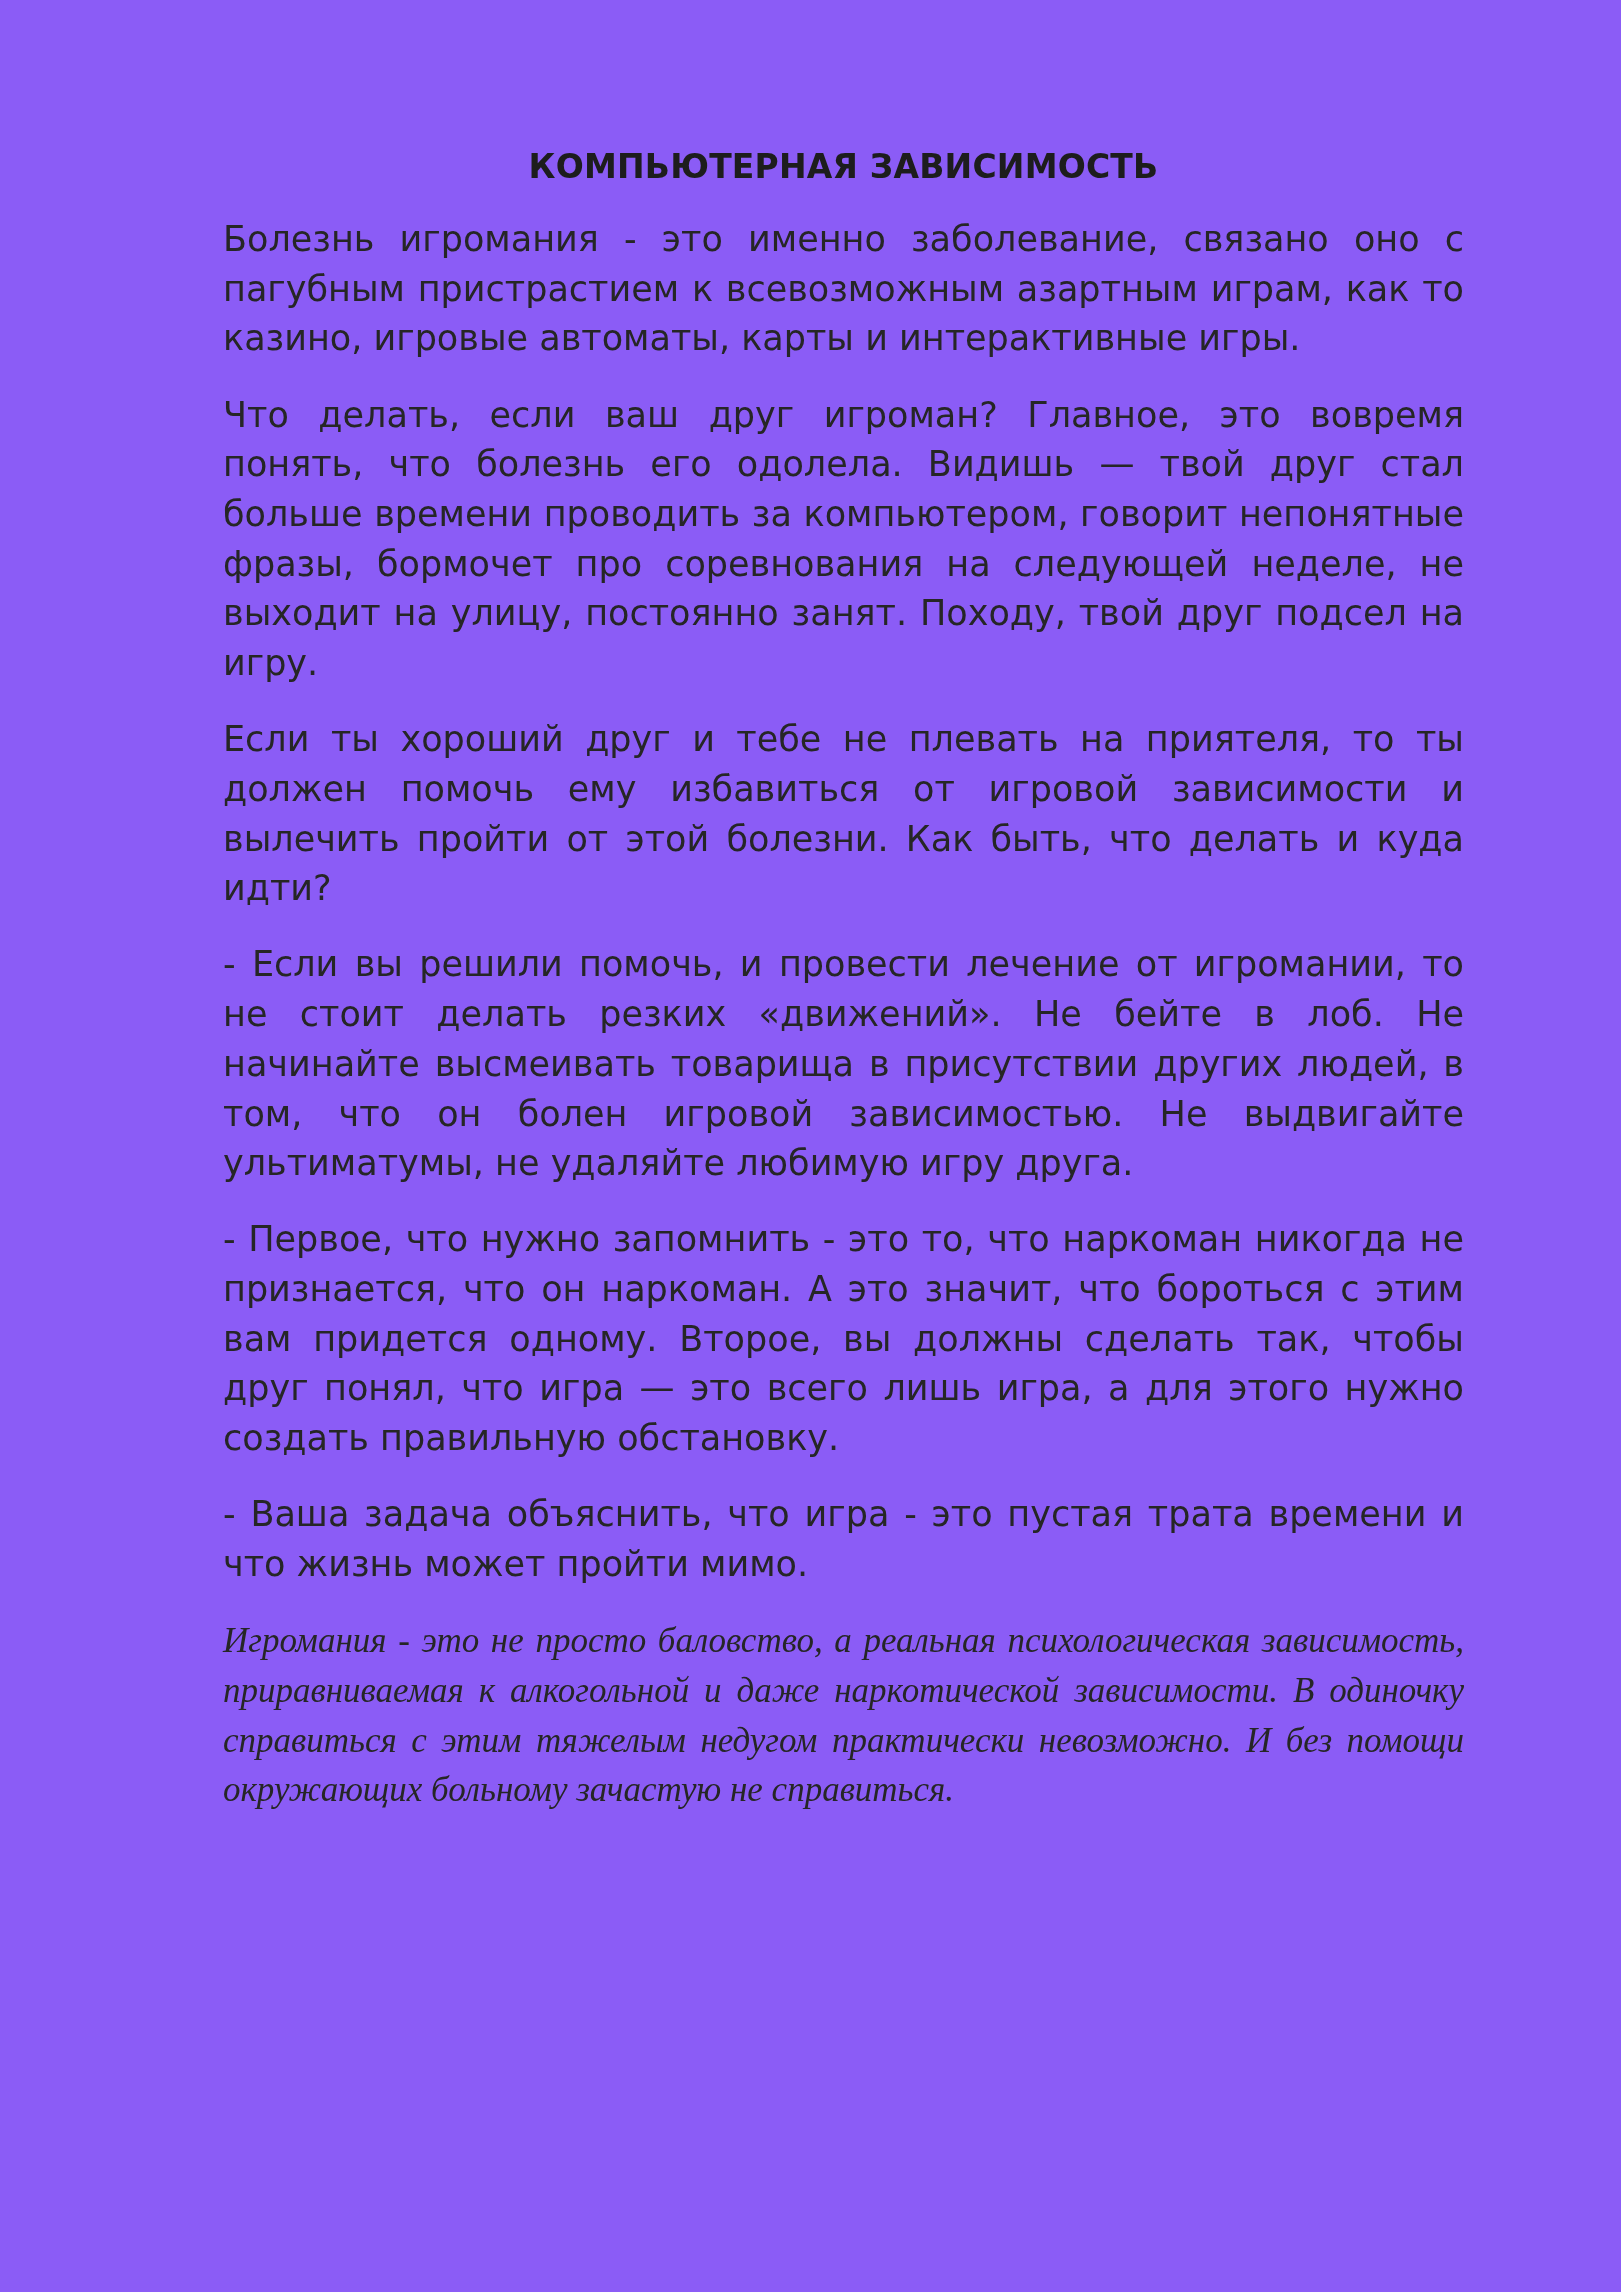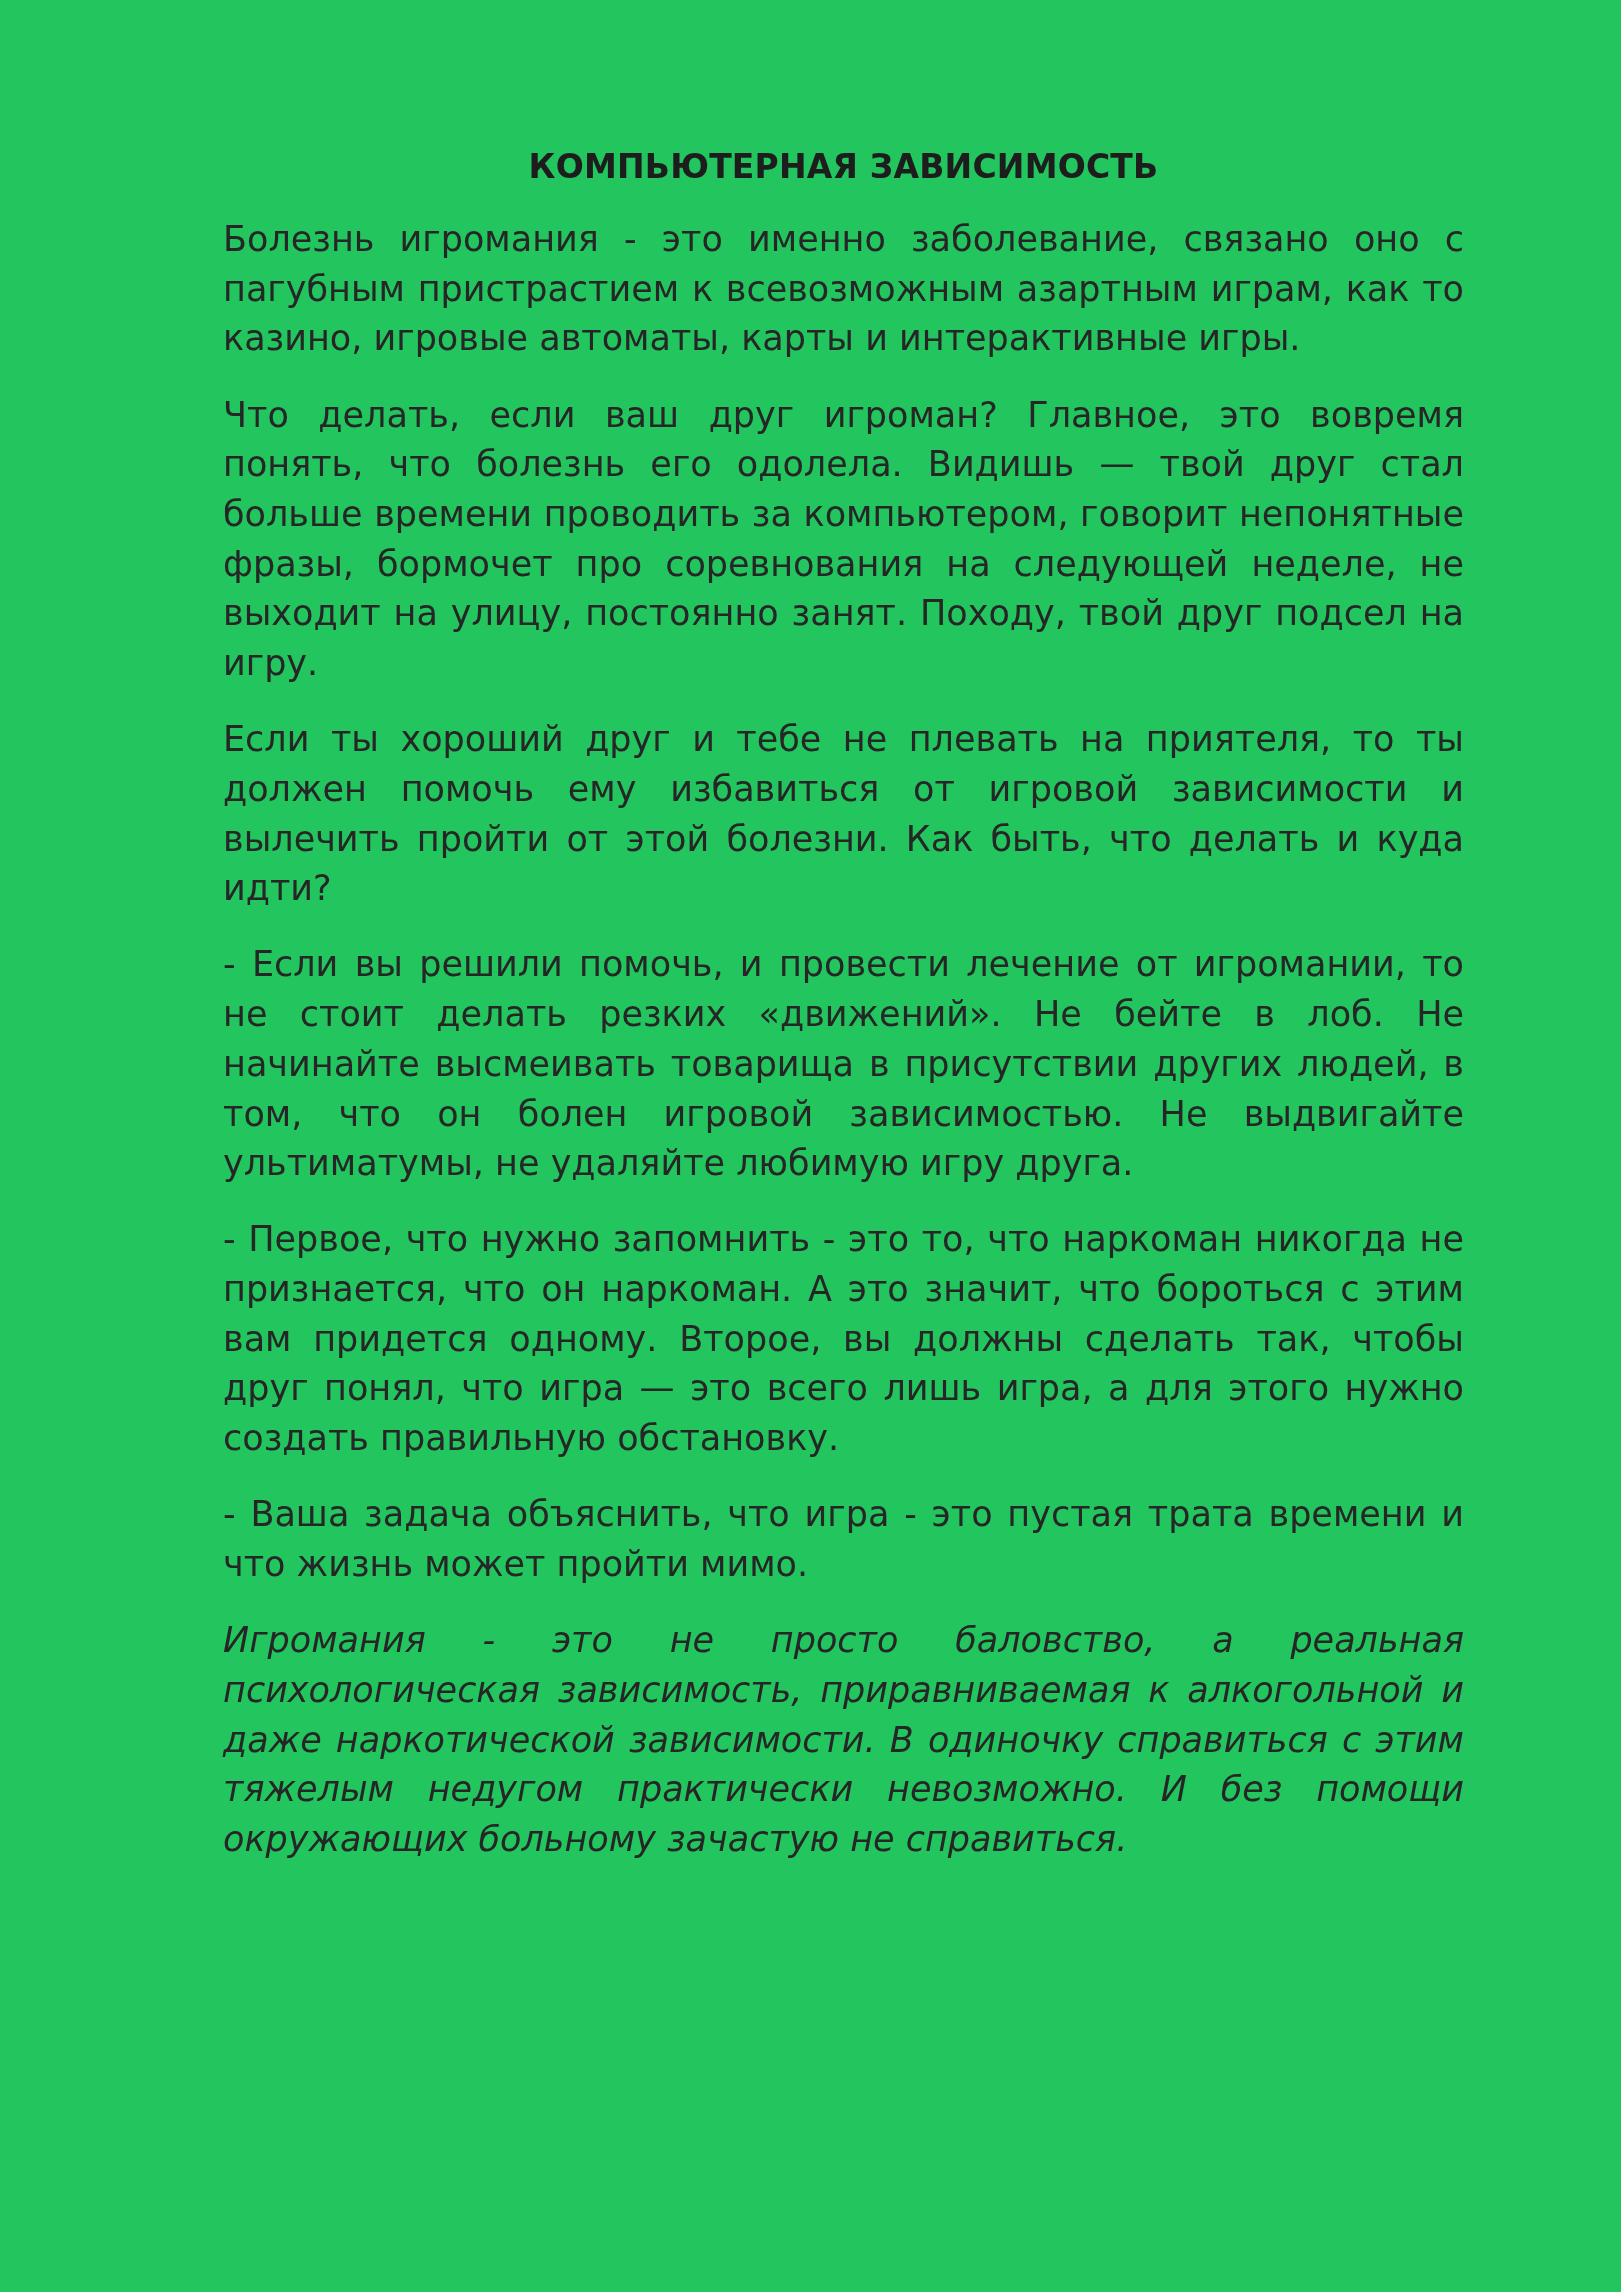--- a/index.html
+++ b/index.html
@@ -12,41 +12,42 @@
     height: 2293px;
     font-family: "DejaVu Sans", sans-serif;
     color: #231f20;
     -webkit-font-smoothing: antialiased;
   }
   .page {
     box-sizing: border-box;
     width: 1621px;
     min-height: 2293px;
     padding: 147px 157px 59px 223px;
-    background: #22c55e;
+    background: #8b5cf6;
   }
   .doc-title {
     font-size: 33px;
     font-weight: bold;
     text-align: center;
     margin: 0 0 29px 0;
     letter-spacing: 0.2px;
     color: #1d1d1d;
   }
   .para {
     font-size: 35px;
     line-height: 1.42;
     text-align: justify;
     text-justify: inter-word;
     margin: 0 0 26.5px 0;
     color: #262626;
     hyphens: none;
   }
   .para.italic {
     font-style: italic;
+    font-family: Liberation Serif, serif;
   }
   .para:last-child {
     margin-bottom: 0;
   }
 </style>
 </head>
 <body>
 
 <div class="page">
   <h1 class="doc-title">КОМПЬЮТЕРНАЯ ЗАВИСИМОСТЬ</h1>

